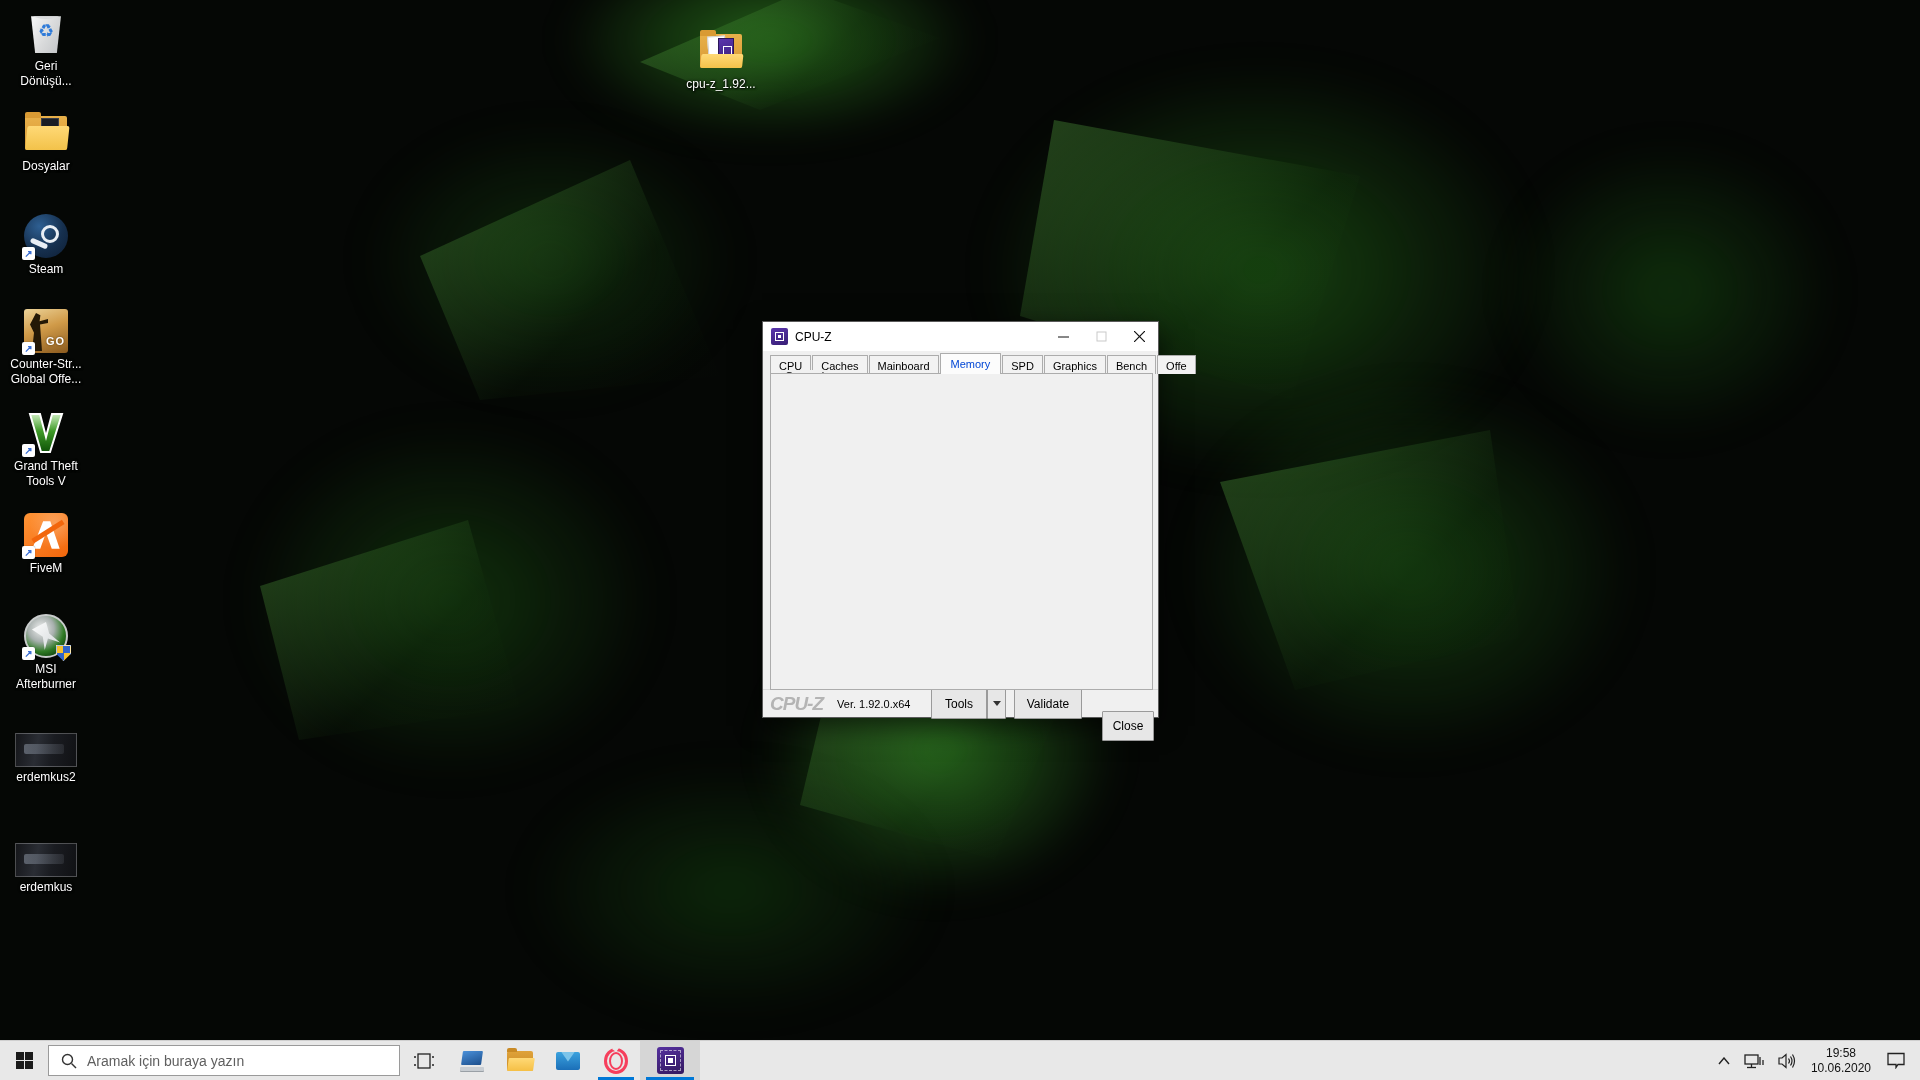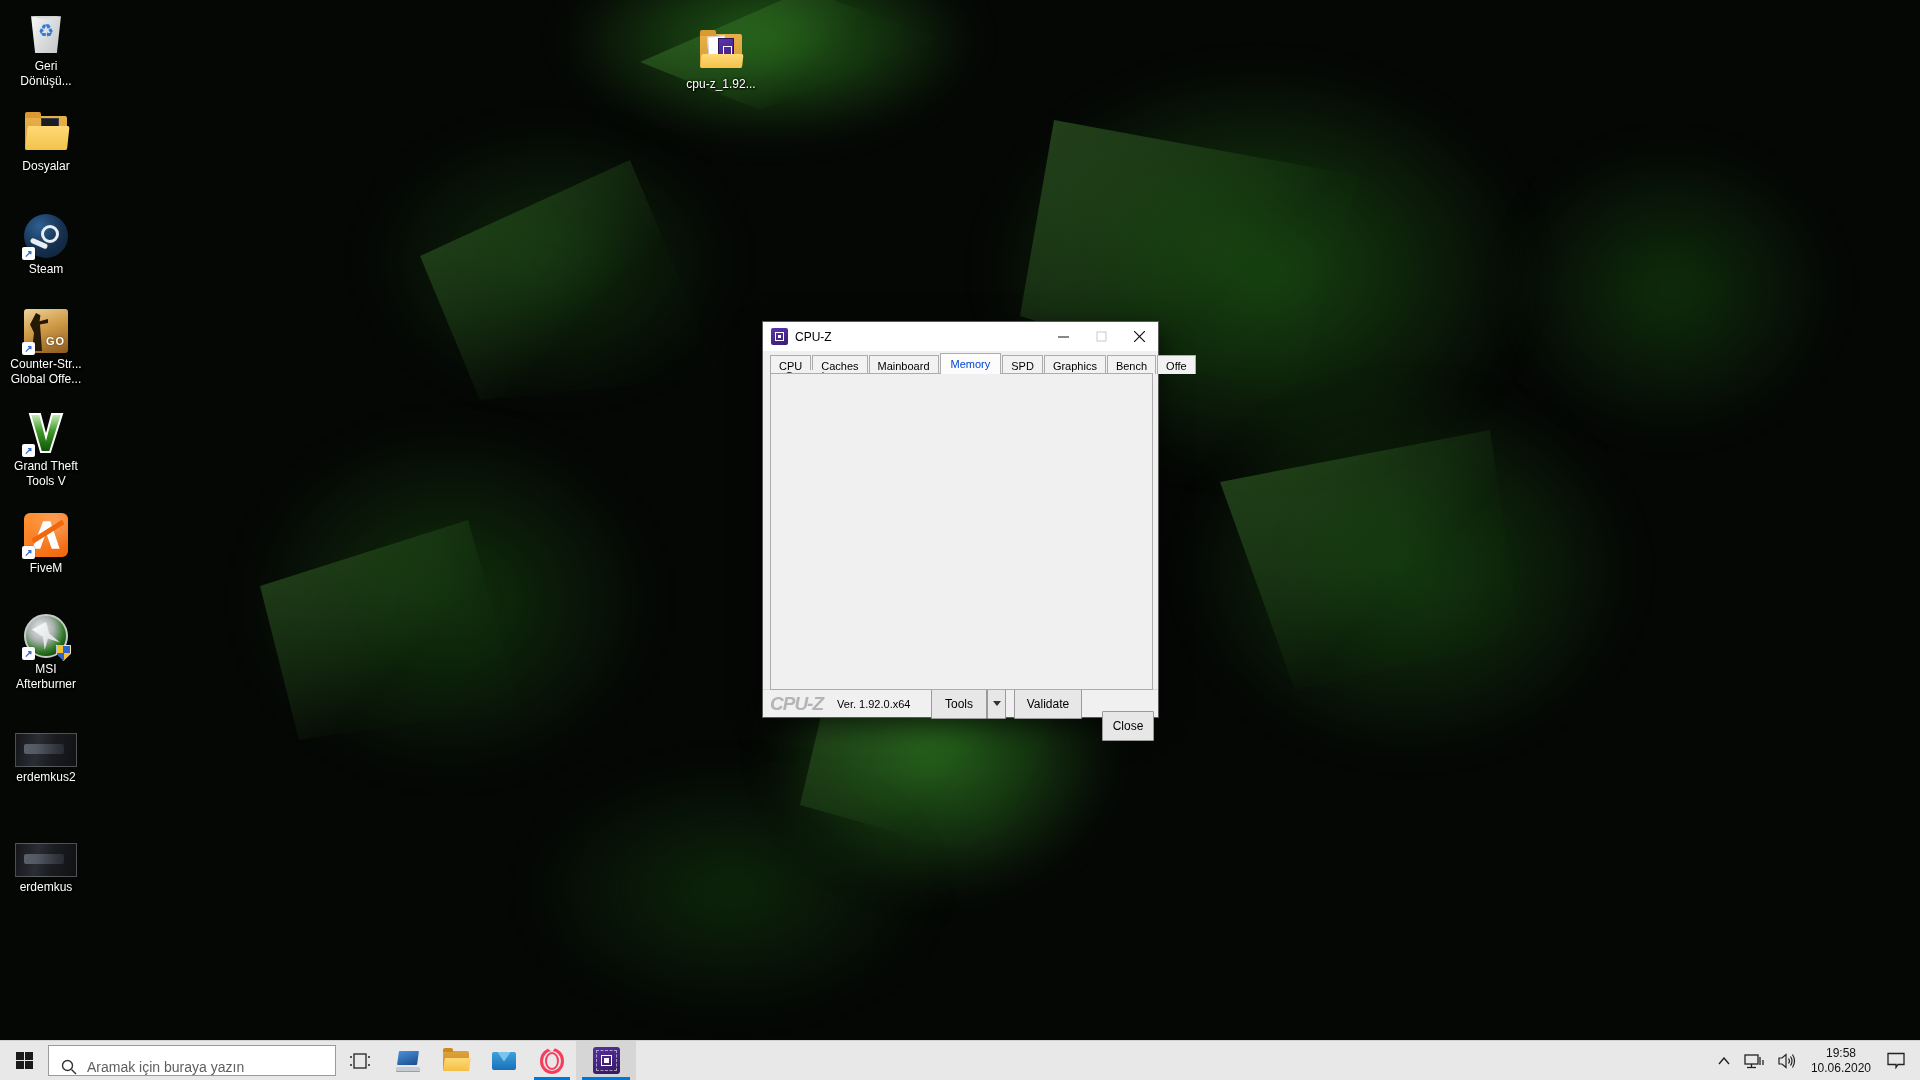--- a/index.html
+++ b/index.html
@@ -148,22 +148,22 @@
                 border-top:5px solid #333; }
   .btn-validate { position:absolute; left:251px; width:68px; }
   .btn-close { position:absolute; left:339px; width:52px;margin-top:44px; }
 
   
   .taskbar { position:absolute; left:0; bottom:0; width:1920px; height:40px; background:#e8e8e8;
              border-top:1px solid #cfcfcf; display:flex; align-items:stretch; }
   .tb-start { width:48px; display:flex; align-items:center; justify-content:center; }
   .winlogo { display:grid; grid-template-columns:8px 8px; grid-template-rows:8px 8px; gap:1px; }
   .winlogo div { background:#1a1a1a; }
-  .tb-search { width:288px; margin:4px 0 4px 0; background:#fff; border:1px solid #9a9a9a;
-               display:flex; align-items:flex-end; }
+  .tb-search { width:352px; margin:4px 0 4px 0; background:#fff; border:1px solid #9a9a9a;
+               display:flex; align-items:center; }
   .tb-search svg { margin:0 10px 0 12px; }
   .tb-search input { border:none; outline:none; flex:1; font-size:14px; color:#444;
                      font-family:"Liberation Sans", sans-serif; background:transparent; }
   .tb-search input::placeholder { color:#5f5f5f; }
   .tb-btn { width:48px; display:flex; align-items:center; justify-content:center; position:relative; }
   .tb-btn.active { background:#d6d6d6; width:60px; }
   .tb-btn .underline { position:absolute; left:6px; right:6px; bottom:0; height:3px; background:#0078d7; }
   
   .pcicon { position:relative; width:24px; height:20px; }
   .pcicon .scr { position:absolute; left:2px; top:0; width:20px; height:14px;

